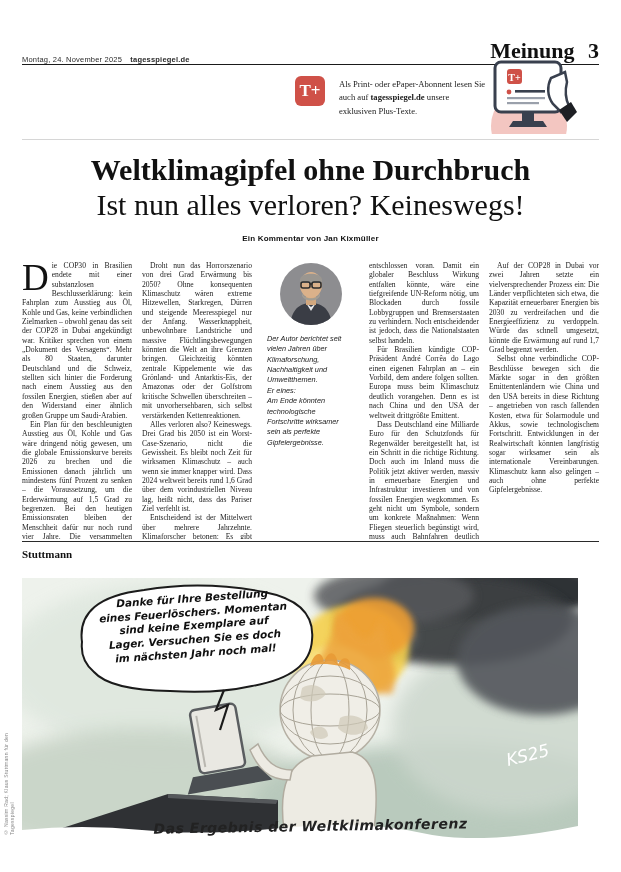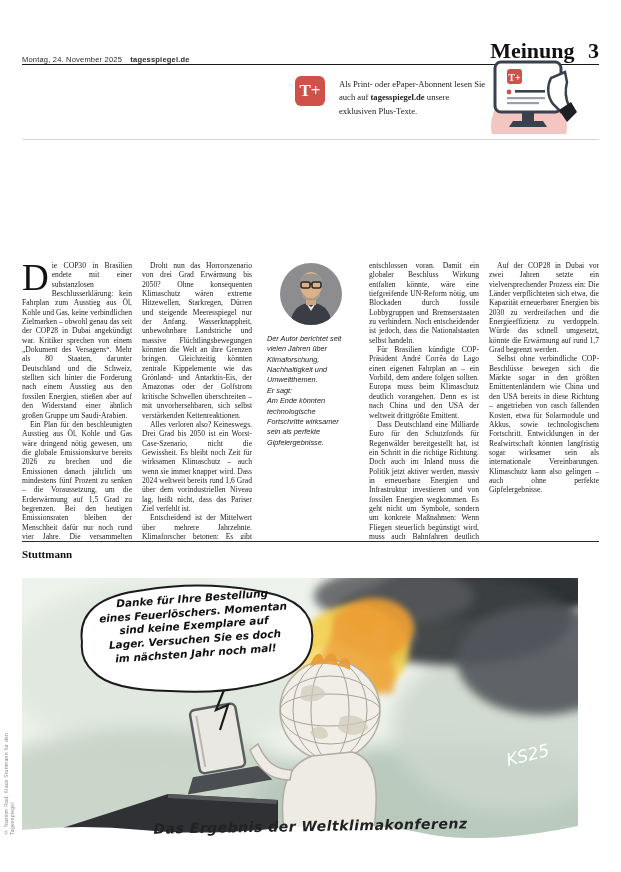--- a/index.html
+++ b/index.html
@@ -85,20 +85,25 @@
       <rect x="26" y="37" width="38" height="2.2" fill="#9aa0ab"></rect>
       <rect x="26" y="42" width="32" height="2.2" fill="#9aa0ab"></rect>
       <rect x="41" y="52" width="12" height="9" fill="#39404e"></rect>
       <path d="M32 61 L62 61 L66 67 L28 67 Z" fill="#39404e"></path>
       <path d="M70 18 C66 26 66 36 72 44 L80 52 L88 46 C84 38 84 30 86 22 L84 12 Z" fill="#ffffff" stroke="#39404e" stroke-width="2.5"></path>
       <path d="M78 50 L90 42 L96 52 L86 62 Z" fill="#1d1f24"></path>
     </svg>
   </div>
   <div class="rule-light"></div>
 
+  <div class="headline">
+    <div class="h1">Weltklimagipfel ohne Durchbruch</div>
+    <div class="h2">Ist nun alles verloren? Keineswegs!</div>
+  </div>
+  <div class="byline">Ein Kommentar von Jan Kixmüller</div>
 
   <div class="cols">
     <div class="col">
       <p><span class="dropcap">D</span><span>ie COP30 in Brasilien endete mit einer substanzlosen Beschlusserklärung: kein Fahrplan zum Ausstieg aus Öl, Kohle und Gas, keine verbindlichen Zielmarken – obwohl genau das seit der COP28 in Dubai angekündigt war. Kritiker sprechen von einem „Dokument des Versagens“. Mehr als 80 Staaten, darunter Deutschland und die Schweiz, stellten sich hinter die Forderung nach einem Ausstieg aus den fossilen Energien, stießen aber auf den Widerstand einer ähnlich großen Gruppe um Saudi-Arabien.</span></p>
       <p class="ind">Ein Plan für den beschleunigten Ausstieg aus Öl, Kohle und Gas wäre dringend nötig gewesen, um die globale Emissionskurve bereits 2026 zu brechen und die Emissionen danach jährlich um mindestens fünf Prozent zu senken – die Voraussetzung, um die Erderwärmung auf 1,5 Grad zu begrenzen. Bei den heutigen Emissionsraten bleiben der Menschheit dafür nur noch rund vier Jahre. Die versammelten Staats- und Regierungschefs sind dieser Aufgabe nicht gerecht geworden.</p>
     </div>
     <div class="col">
       <p class="ind">Droht nun das Horrorszenario von drei Grad Erwärmung bis 2050? Ohne konsequenten Klimaschutz wären extreme Hitzewellen, Starkregen, Dürren und steigende Meeresspiegel nur der Anfang. Wasserknappheit, unbewohnbare Landstriche und massive Flüchtlingsbewegungen könnten die Welt an ihre Grenzen bringen. Gleichzeitig könnten zentrale Kippelemente wie das Grönland- und Antarktis-Eis, der Amazonas oder der Golfstrom kritische Schwellen überschreiten – mit unvorhersehbaren, sich selbst verstärkenden Kettenreaktionen.</p>
       <p class="ind">Alles verloren also? Keineswegs. Drei Grad bis 2050 ist ein Worst-Case-Szenario, nicht die Gewissheit. Es bleibt noch Zeit für wirksamen Klimaschutz – auch wenn sie immer knapper wird. Dass 2024 weltweit bereits rund 1,6 Grad über dem vorindustriellen Niveau lag, heißt nicht, dass das Pariser Ziel verfehlt ist.</p>
       <p class="ind">Entscheidend ist der Mittelwert über mehrere Jahrzehnte. Klimaforscher betonen: Es gibt noch Spielräume – vorausgesetzt, die Staaten treiben den Klimaschutz</p>
@@ -113,21 +118,21 @@
           <ellipse cx="31" cy="22" rx="11" ry="13" fill="#dbb18a"></ellipse>
           <path d="M20 16 C22 9 40 9 42 16 L42 20 L20 20 Z" fill="#9a9690"></path>
           <path d="M22 30 C24 37 38 37 40 30 L40 33 C37 39 25 39 22 33 Z" fill="#a39d93"></path>
           <rect x="21" y="19" width="9" height="6" rx="2" fill="none" stroke="#2c2c2c" stroke-width="1.6"></rect>
           <rect x="32" y="19" width="9" height="6" rx="2" fill="none" stroke="#2c2c2c" stroke-width="1.6"></rect>
           <line x1="30" y1="21" x2="32" y2="21" stroke="#2c2c2c" stroke-width="1.4"></line>
         </svg>
       </div>
       <div class="author-caption">
         <p>Der Autor berichtet seit vielen Jahren über Klimaforschung, Nachhaltigkeit und Umweltthemen.</p>
-        <p>Er sagt:</p>
+        <p>Er eines:</p>
         <p>Am Ende könnten technologische Fortschritte wirksamer sein als perfekte Gipfelergebnisse.</p>
       </div>
     </div>
     <div class="col">
       <p>entschlossen voran. Damit ein globaler Beschluss Wirkung entfalten könnte, wäre eine tiefgreifende UN-Reform nötig, um Blockaden durch fossile Lobbygruppen und Bremserstaaten zu verhindern. Noch entscheidender ist jedoch, dass die Nationalstaaten selbst handeln.</p>
       <p class="ind">Für Brasilien kündigte COP-Präsident André Corrêa do Lago einen eigenen Fahrplan an – ein Vorbild, dem andere folgen sollten. Europa muss beim Klimaschutz deutlich vorangehen. Denn es ist nach China und den USA der weltweit drittgrößte Emittent.</p>
       <p class="ind">Dass Deutschland eine Milliarde Euro für den Schutzfonds für Regenwälder bereitgestellt hat, ist ein Schritt in die richtige Richtung. Doch auch im Inland muss die Politik jetzt aktiver werden, massiv in erneuerbare Energien und Infrastruktur investieren und von fossilen Energien wegkommen. Es geht nicht um Symbole, sondern um konkrete Maßnahmen: Wenn Fliegen steuerlich begünstigt wird, muss auch Bahnfahren deutlich günstiger werden. Ein erschwingliches und staatlich</p>
     </div>
     <div class="col">
       <p class="ind">Auf der COP28 in Dubai vor zwei Jahren setzte ein vielversprechender Prozess ein: Die Länder verpflichteten sich etwa, die Kapazität erneuerbarer Energien bis 2030 zu verdreifachen und die Energieeffizienz zu verdoppeln. Würde das schnell umgesetzt, könnte die Erwärmung auf rund 1,7 Grad begrenzt werden.</p>

